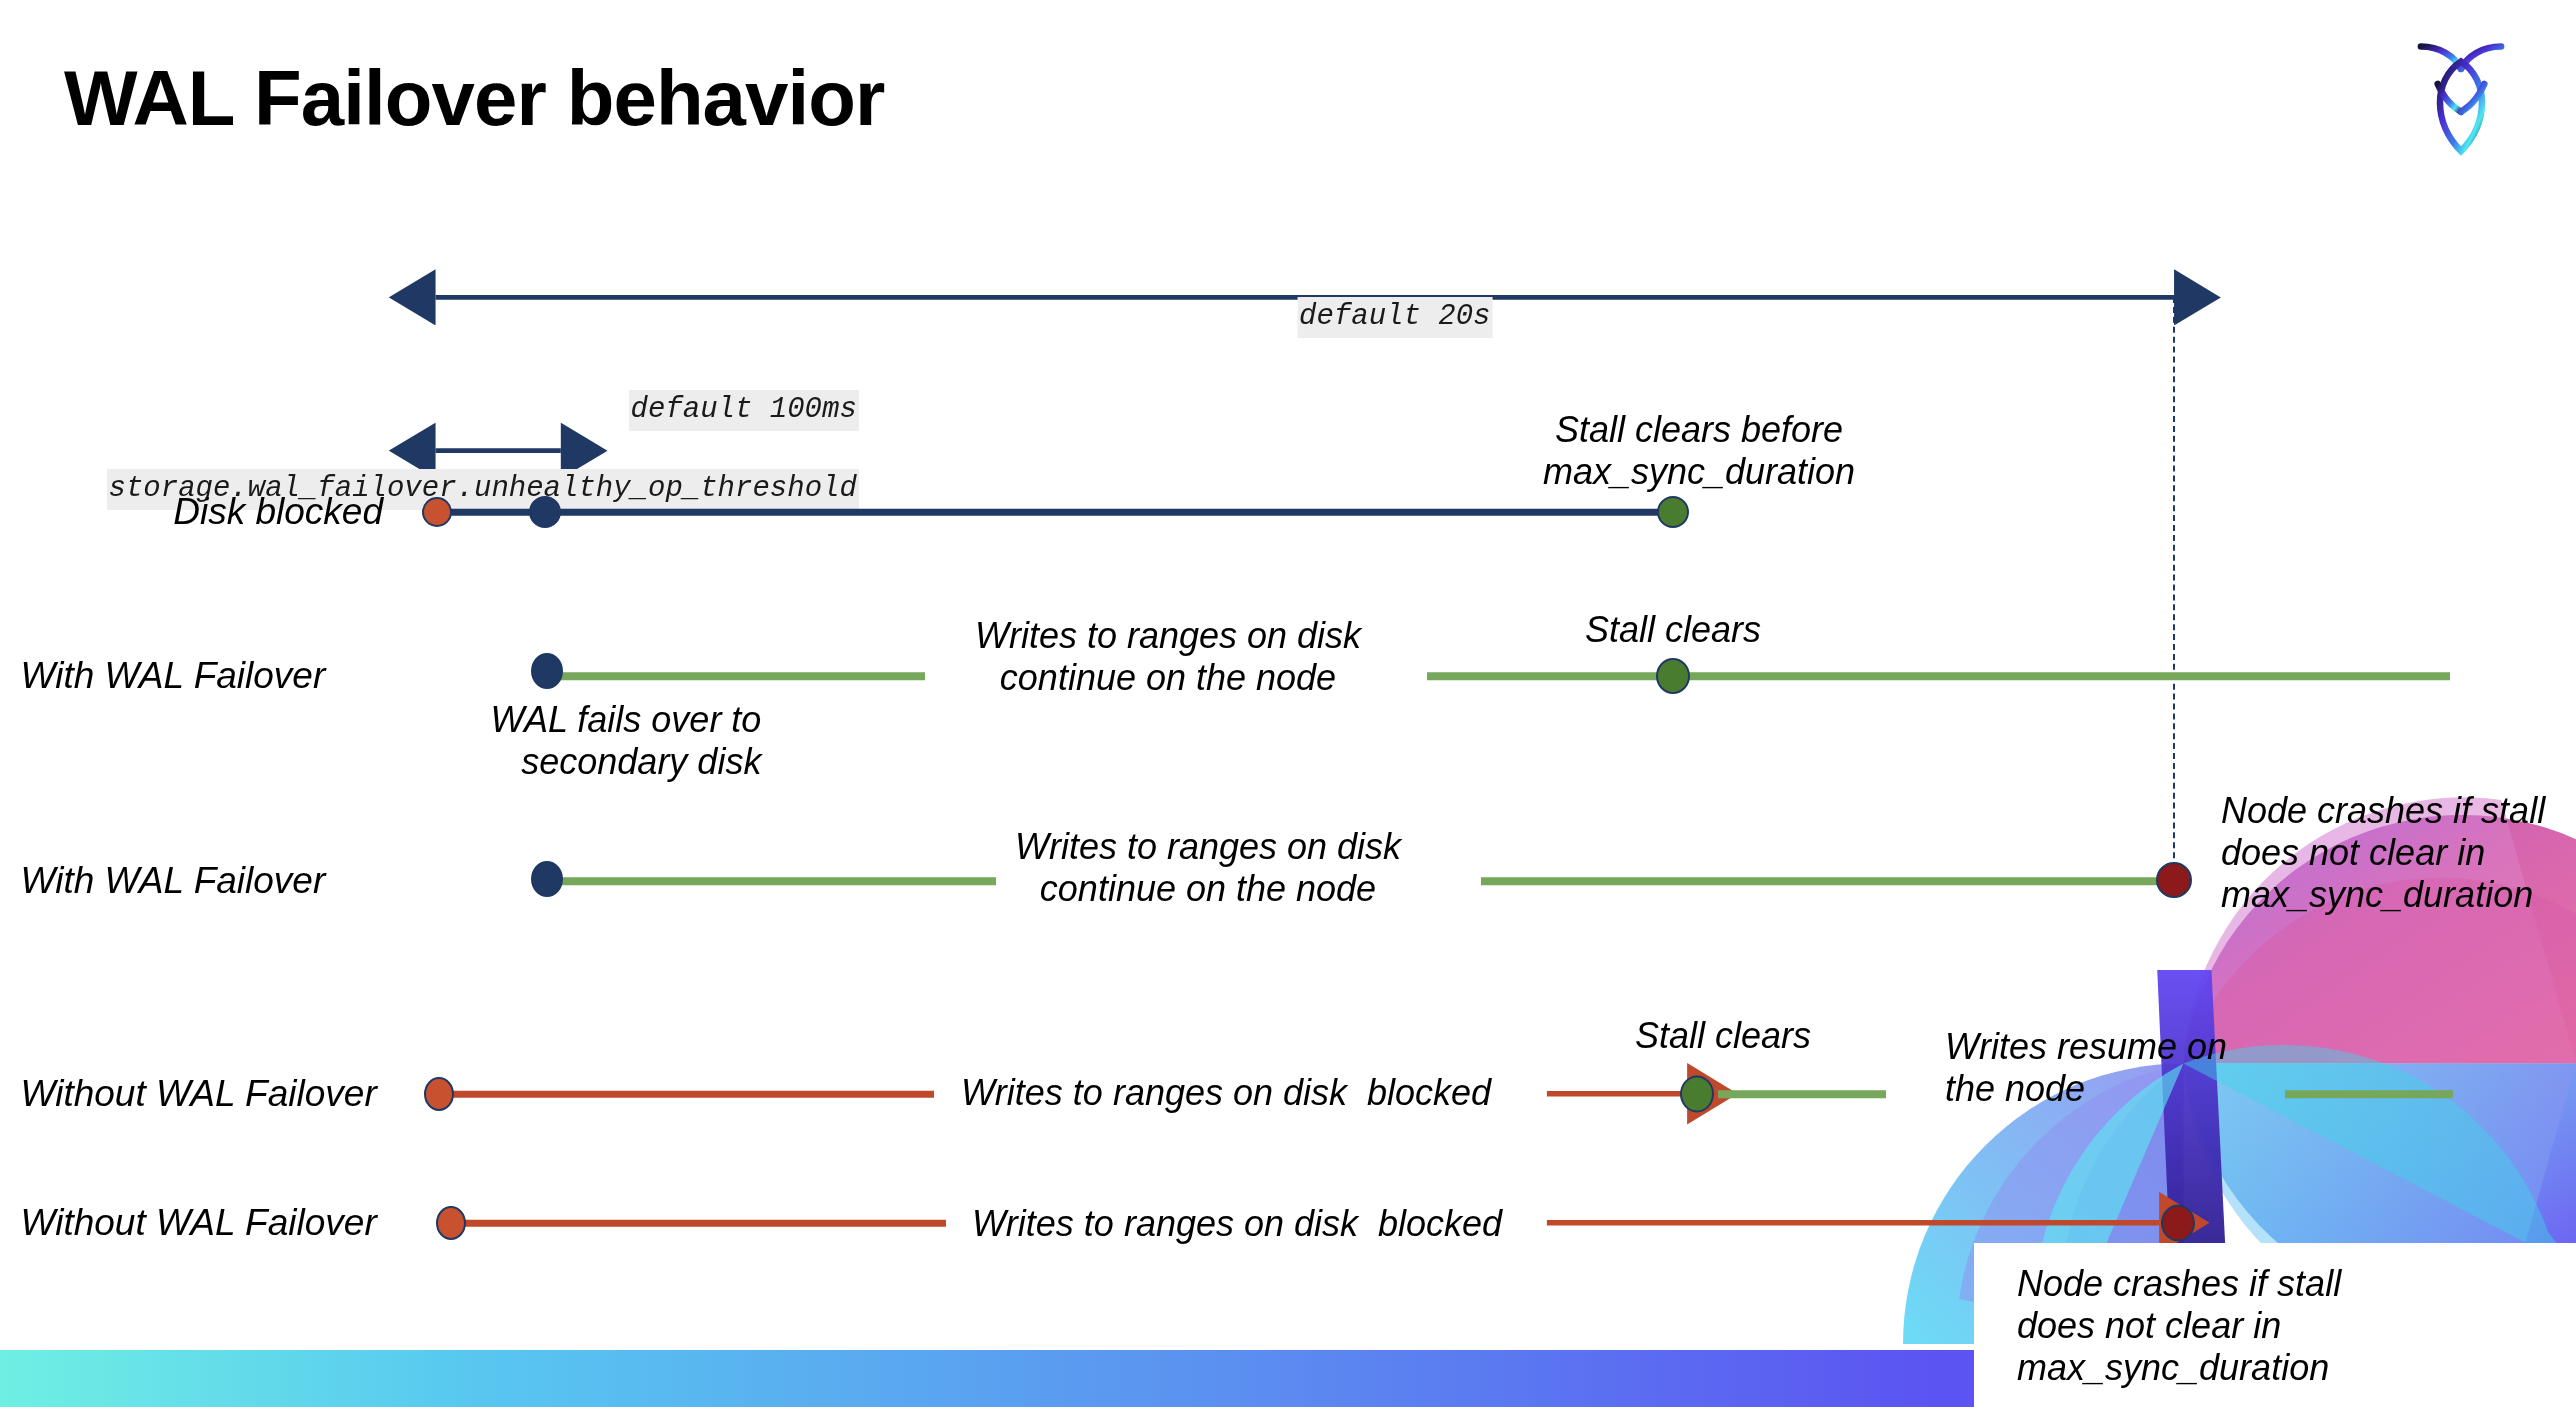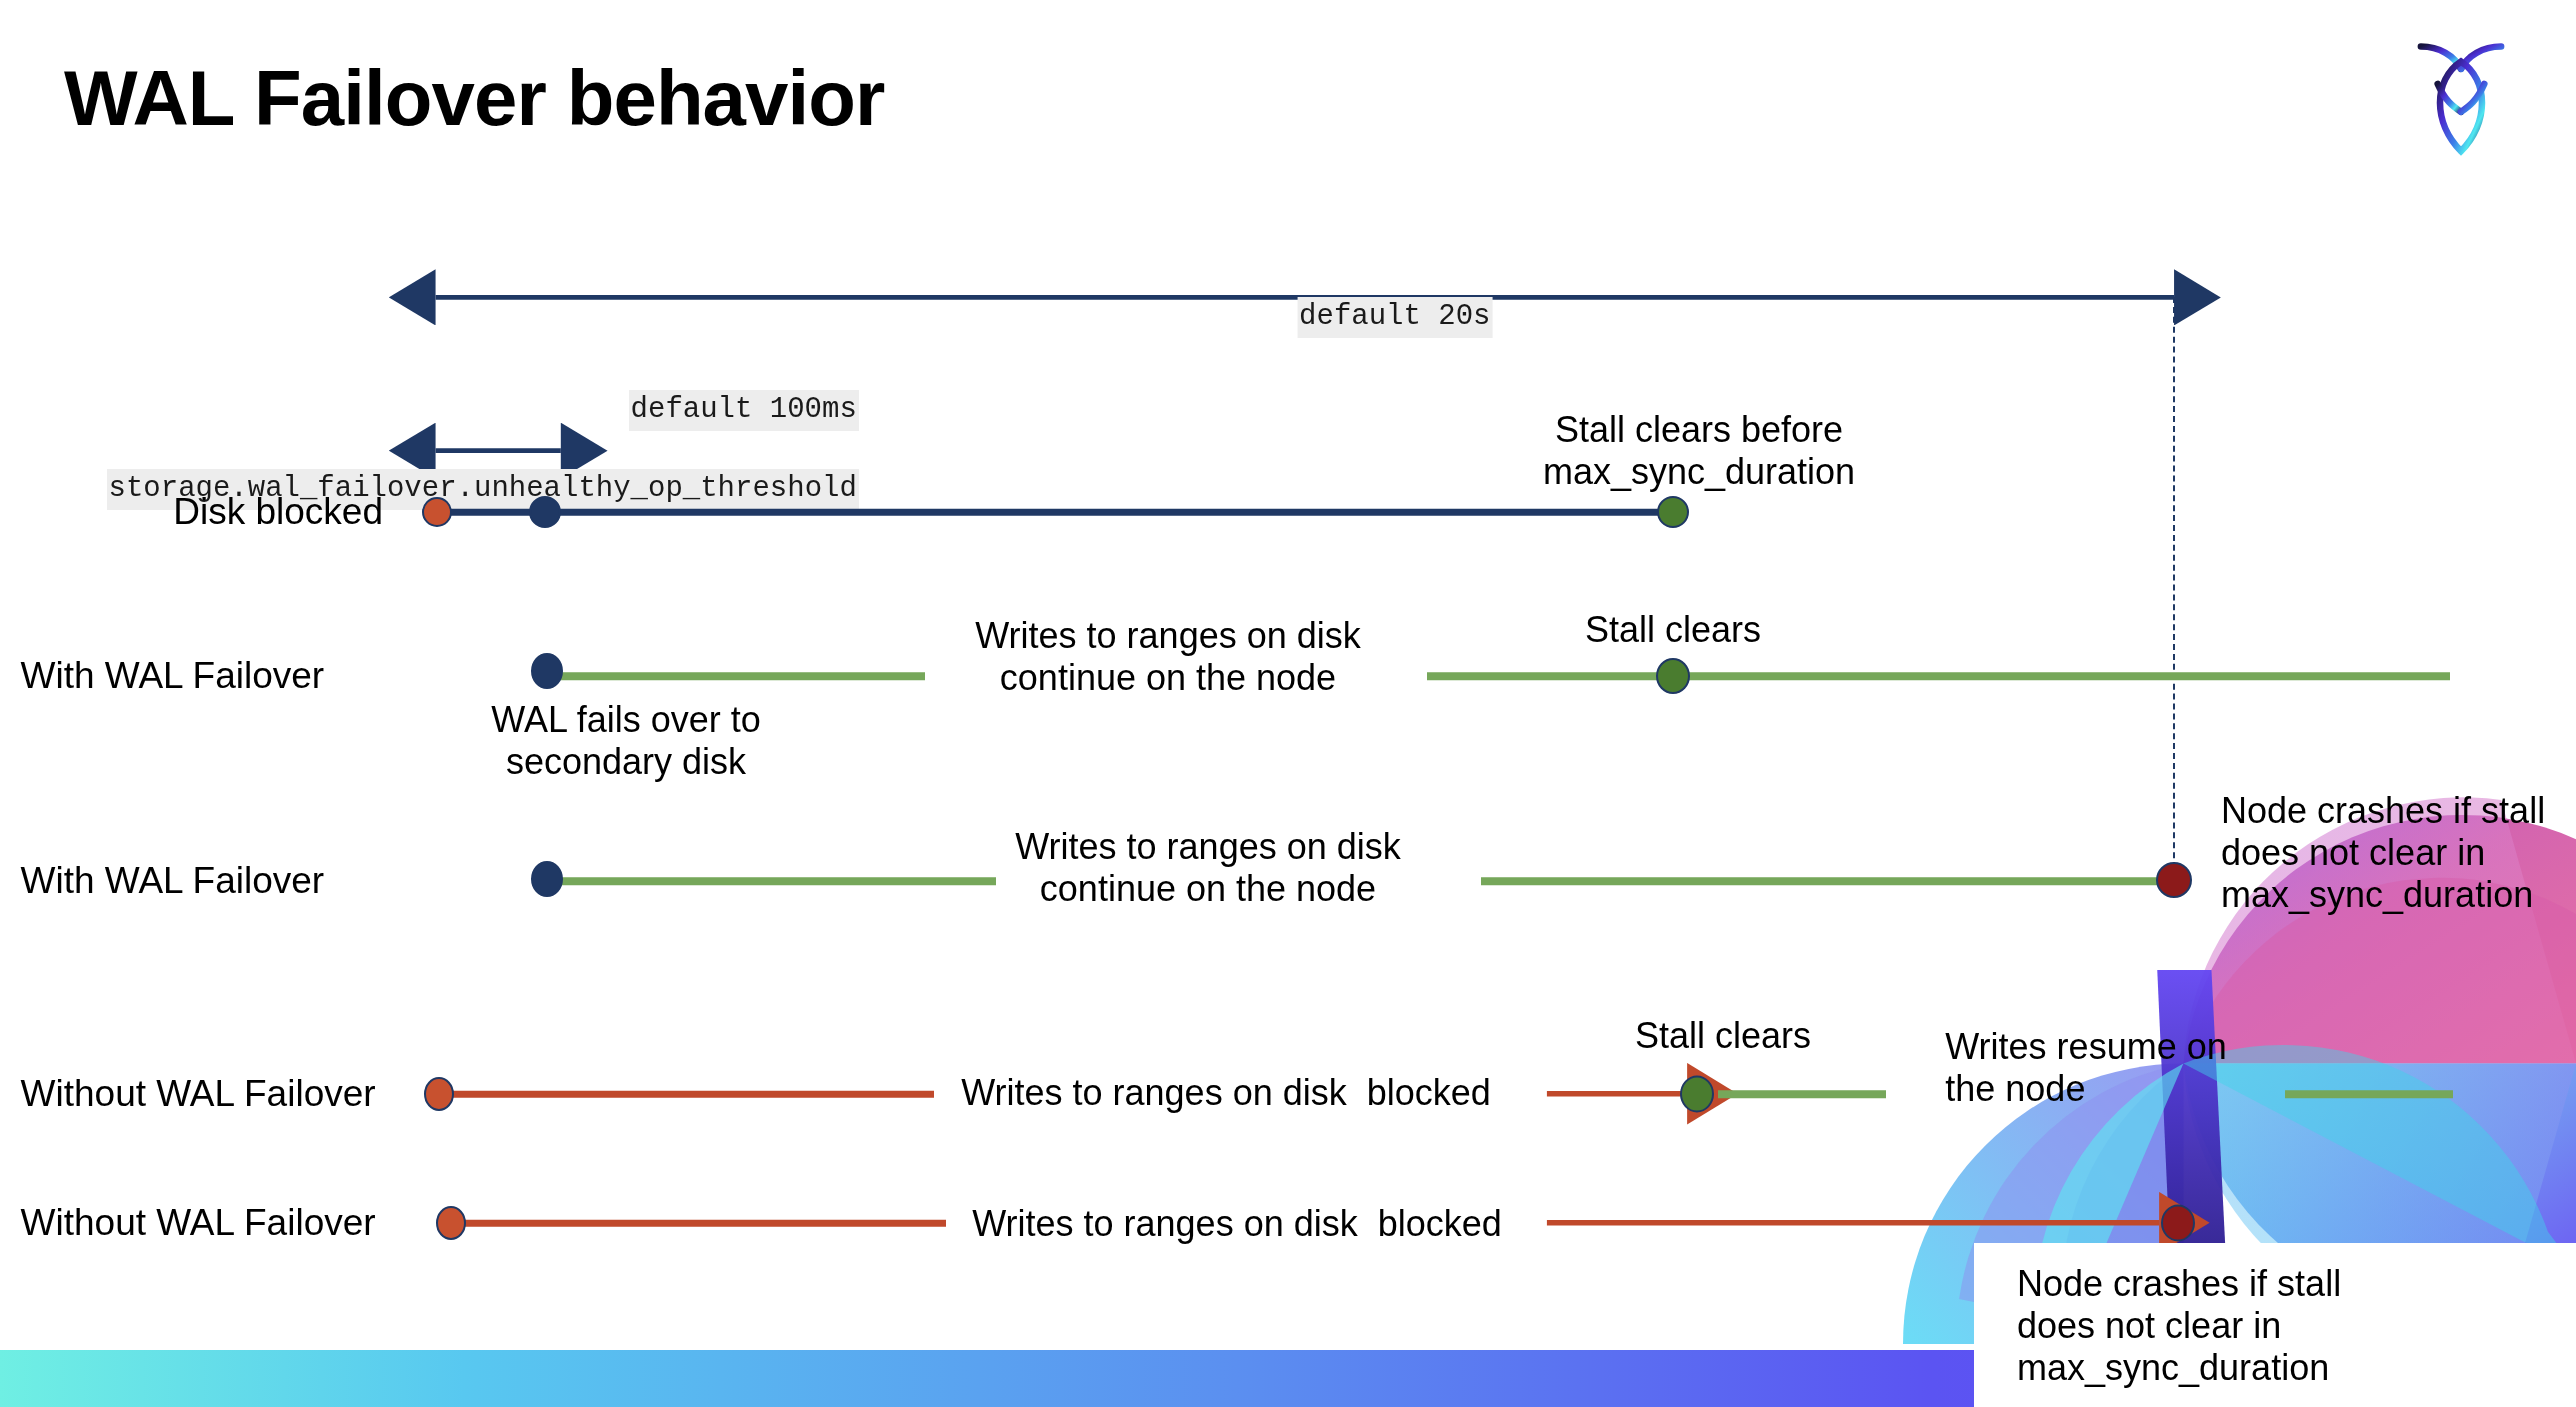--- a/index.html
+++ b/index.html
@@ -56,20 +56,21 @@
     background: linear-gradient(90deg, #6FEFE3 0%, #58C8F0 18%, #5B8FF0 48%, #5B54F2 75%, #6547F5 100%);
   }
 
   
   #diagram {
     position: absolute;
     left: 0;
     top: 0;
     width: 2512px;
     height: 1408px;
+    font-style: italic;
   }
 
   
   .lbl {
     position: absolute;
     font-family: "Liberation Sans", sans-serif;
     font-size: 36px;
     line-height: 1.16;
     color: #000000;
     white-space: pre;
@@ -269,21 +270,21 @@
 max_sync_duration</div>
 
   <div class="rowlabel" style="left:20.6px; top:676px;">With WAL Failover</div>
 
   <div class="line line-green" style="left:545px; top:676px; width:380px; height:7.5px;"></div>
   <div class="line line-green" style="left:1427px; top:676px; width:1023px; height:7.5px;"></div>
 
   <div class="dot dot-navy" style="left:547px; top:671px; width:32px; height:36px;"></div>
   <div class="dot dot-green" style="left:1673px; top:676px; width:34px; height:36px;"></div>
 
-  <div class="lbl center" style="left:626px; top:699px; text-align:center;">WAL fails over to
+  <div class="lbl center" style="left:626px; top:699px; text-align:right;">WAL fails over to
 secondary disk</div>
   <div class="lbl center" style="left:1168px; top:615px; text-align:center;">Writes to ranges on disk
 continue on the node</div>
   <div class="lbl center" style="left:1673px; top:609px; text-align:center;">Stall clears</div>
 
   <div class="rowlabel" style="left:20.6px; top:881px;">With WAL Failover</div>
 
   <div class="line line-green" style="left:545px; top:881px; width:451px; height:7.5px;"></div>
   <div class="line line-green" style="left:1481px; top:881px; width:687px; height:7.5px;"></div>
 

